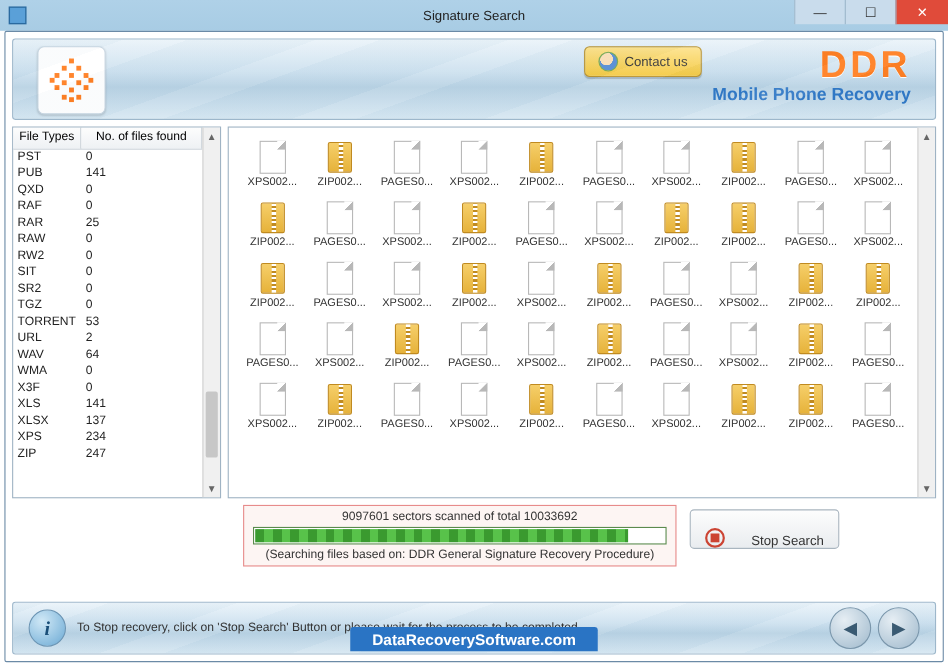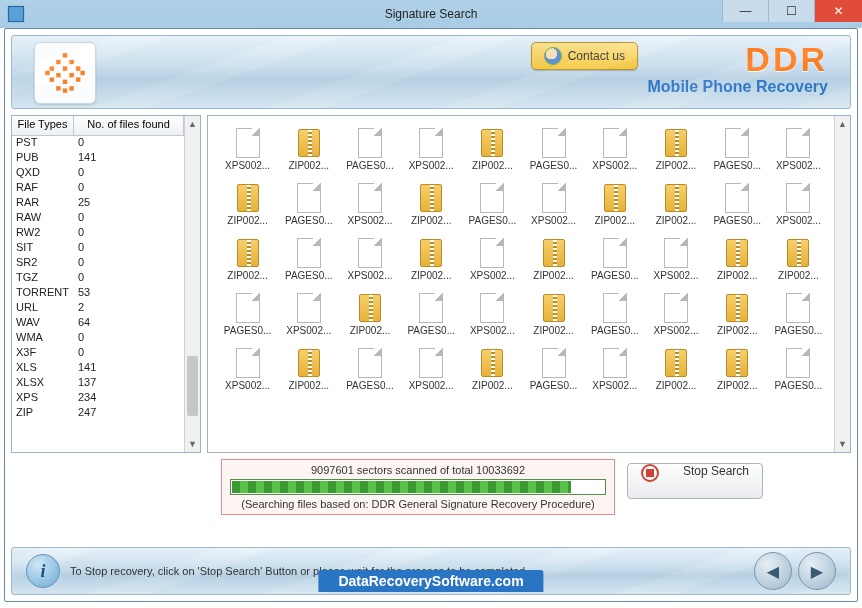--- a/index.html
+++ b/index.html
@@ -60,21 +60,21 @@
 .zip-ico::before{content:"";position:absolute;left:9px;top:0;width:4px;height:100%;background:repeating-linear-gradient(#fff 0 2px,#c08a20 2px 4px);}
 .right-scroll { width:16px; background:#f0f0f0; border-left:1px solid #d0d0d0; position:relative;}
 .right-scroll .arr{position:absolute;left:0;right:0;height:16px;display:flex;align-items:center;justify-content:center;font-size:9px;color:#666;}
 .right-scroll .arr.up{top:0;} .right-scroll .arr.dn{bottom:0;}
 
 
 .progress-area { margin-top:6px; height:56px; display:flex; gap:12px; align-items:flex-start; padding-left:210px;}
 .progress-box { width:394px; border:1px solid #e78b8b; background:#fdf5f3; padding:4px 8px; font-size:11px; color:#333; text-align:center;}
 .progress-box .bar-outer{height:16px;border:1px solid #5b8a4d;background:#fff;margin:3px 0;padding:1px;}
 .progress-box .bar-inner{height:100%;width:91%;background:repeating-linear-gradient(90deg,#3a9a2f 0 8px,#58c24a 8px 16px);}
-.stop-btn { margin-top:4px; height:36px; width:136px; background:linear-gradient(#fdfdfd,#e9ecef); border:1px solid #a9b5bf; border-radius:4px; display:flex; align-items:flex-start; justify-content:center; font-size:12px; color:#333; gap:24px;}
+.stop-btn { margin-top:4px; height:36px; width:136px; background:linear-gradient(#fdfdfd,#e9ecef); border:1px solid #a9b5bf; border-radius:4px; display:flex; align-items:flex-end; justify-content:center; font-size:12px; color:#333; gap:24px;}
 .stop-btn .stop-ico{width:18px;height:18px;border:2px solid #c43; border-radius:50%; display:flex;align-items:center;justify-content:center;}
 .stop-btn .stop-ico::after{content:"";width:8px;height:8px;background:#c43;}
 
 
 .footer { position:absolute; left:6px; right:6px; bottom:6px; height:48px; background:linear-gradient(#eaf3f9,#cde1ef 40%,#b7d1e3 60%,#d6e7f2); border:1px solid #9db7cb; border-radius:3px; display:flex; align-items:center; padding:0 14px; overflow:hidden;}
 .footer::after{content:"";position:absolute;inset:0;background:repeating-linear-gradient(-20deg,rgba(255,255,255,0.25) 0 20px,rgba(160,190,210,0.15) 20px 60px);opacity:.35;pointer-events:none;}
 .info-ico{width:34px;height:34px;border-radius:50%;background:radial-gradient(circle at 35% 30%,#d0e8f6,#6aa9d4);border:1px solid #6b94b3;display:flex;align-items:center;justify-content:center;color:#1a4e78;font-weight:bold;font-size:18px;margin-right:10px;font-style:italic;font-family:Georgia,serif;z-index:1;}
 .footer .msg{font-size:11px;color:#333;z-index:1;}
 .nav-btns{position:absolute;right:14px;display:flex;gap:6px;z-index:1;}
 .nav-btn{width:38px;height:38px;border-radius:50%;background:radial-gradient(circle at 35% 30%,#e6eef4,#9fb9cc);border:1px solid #7a96ab;display:flex;align-items:center;justify-content:center;color:#3a5a72;font-size:16px;}

